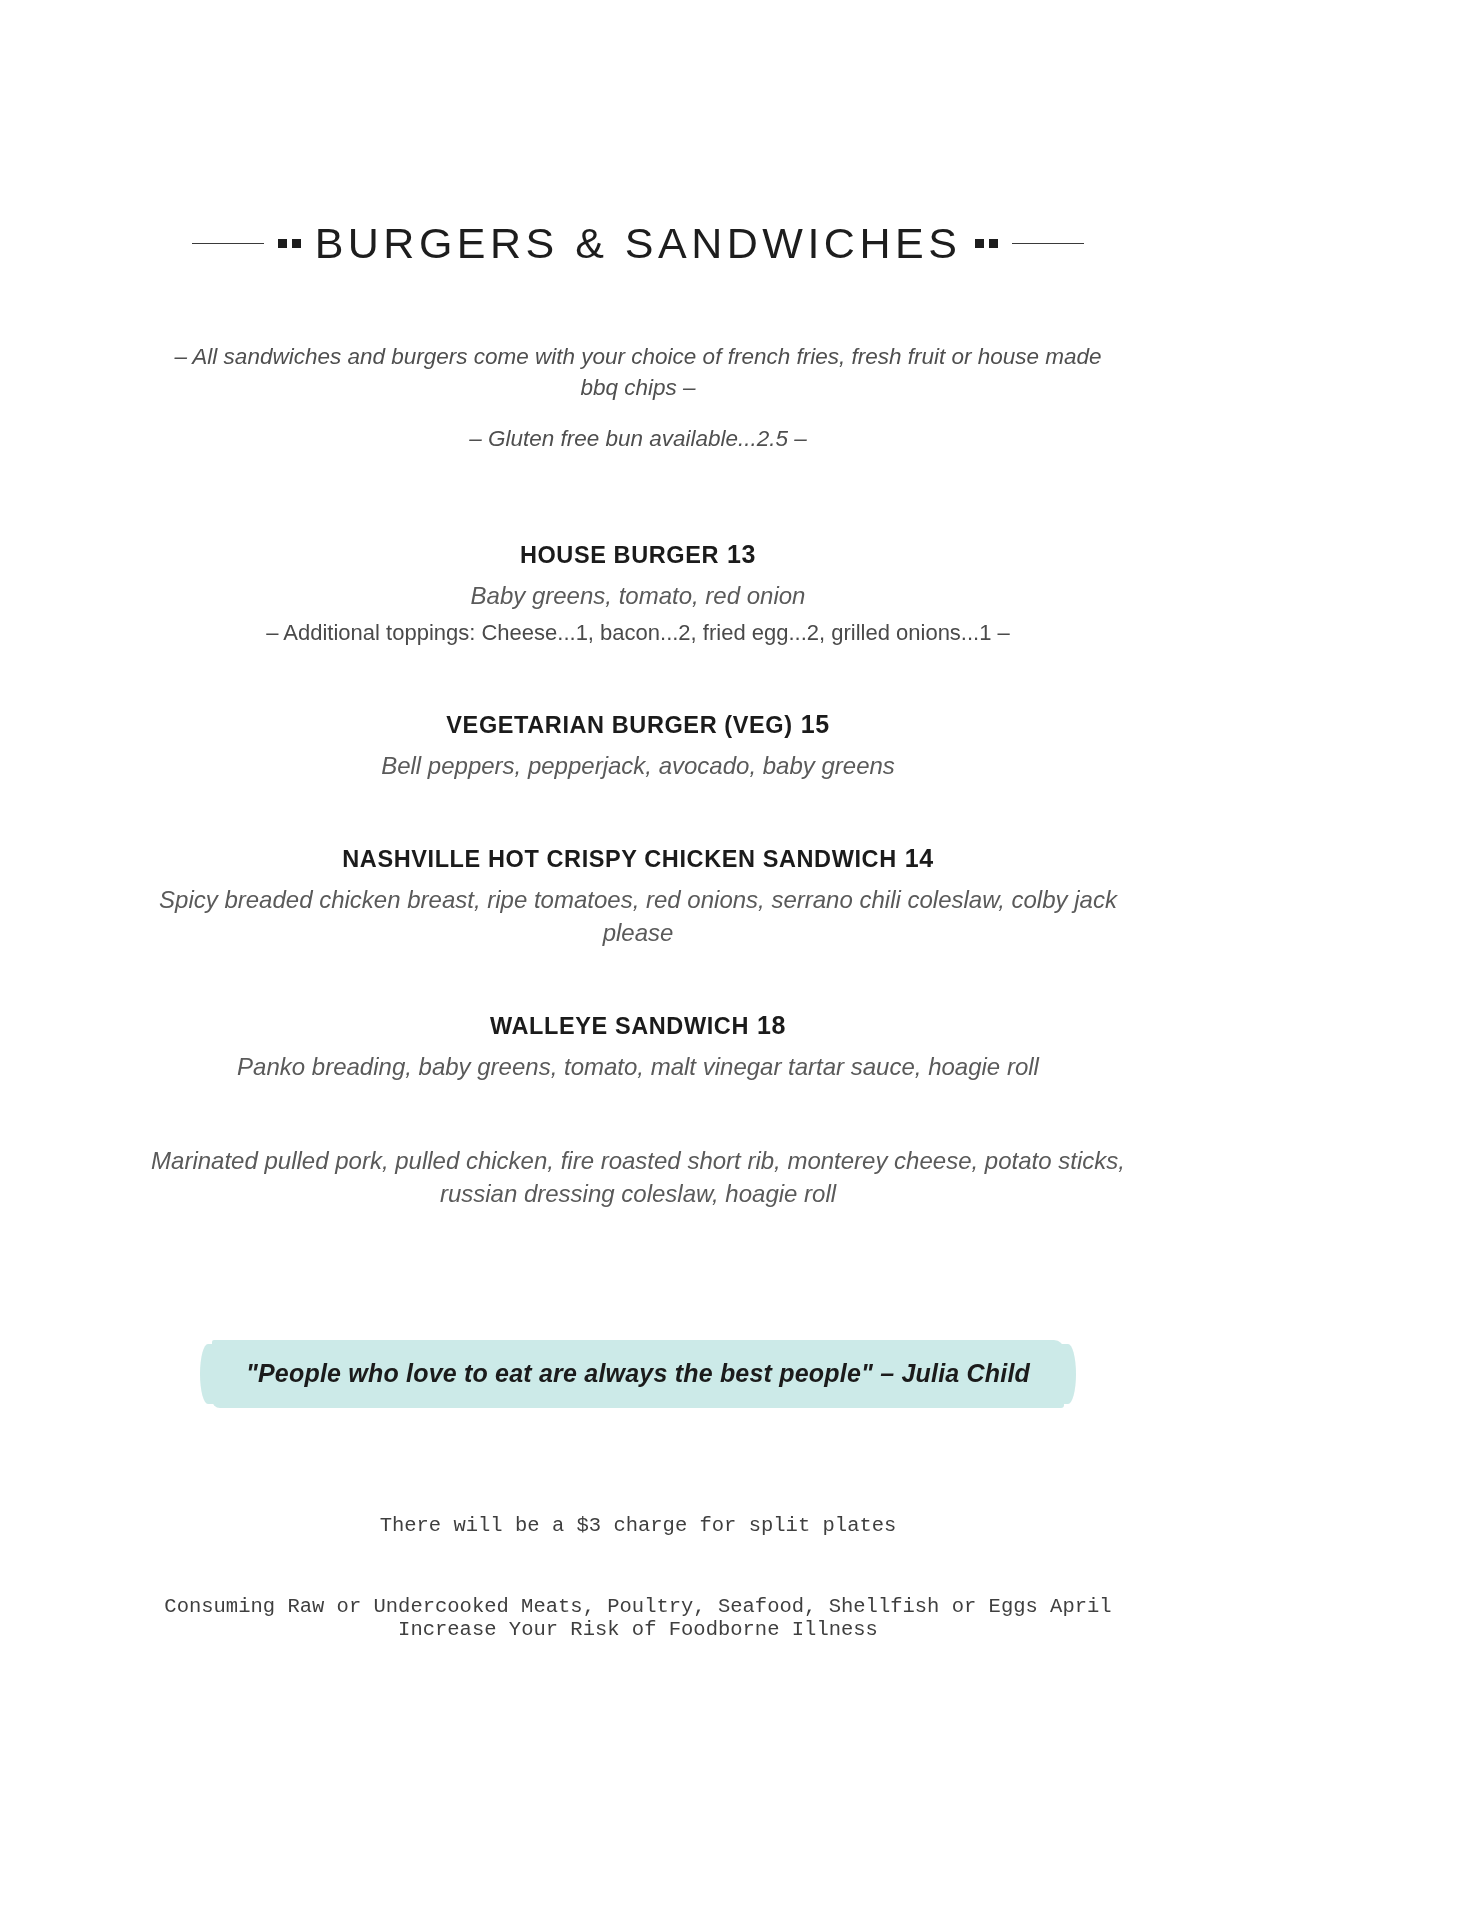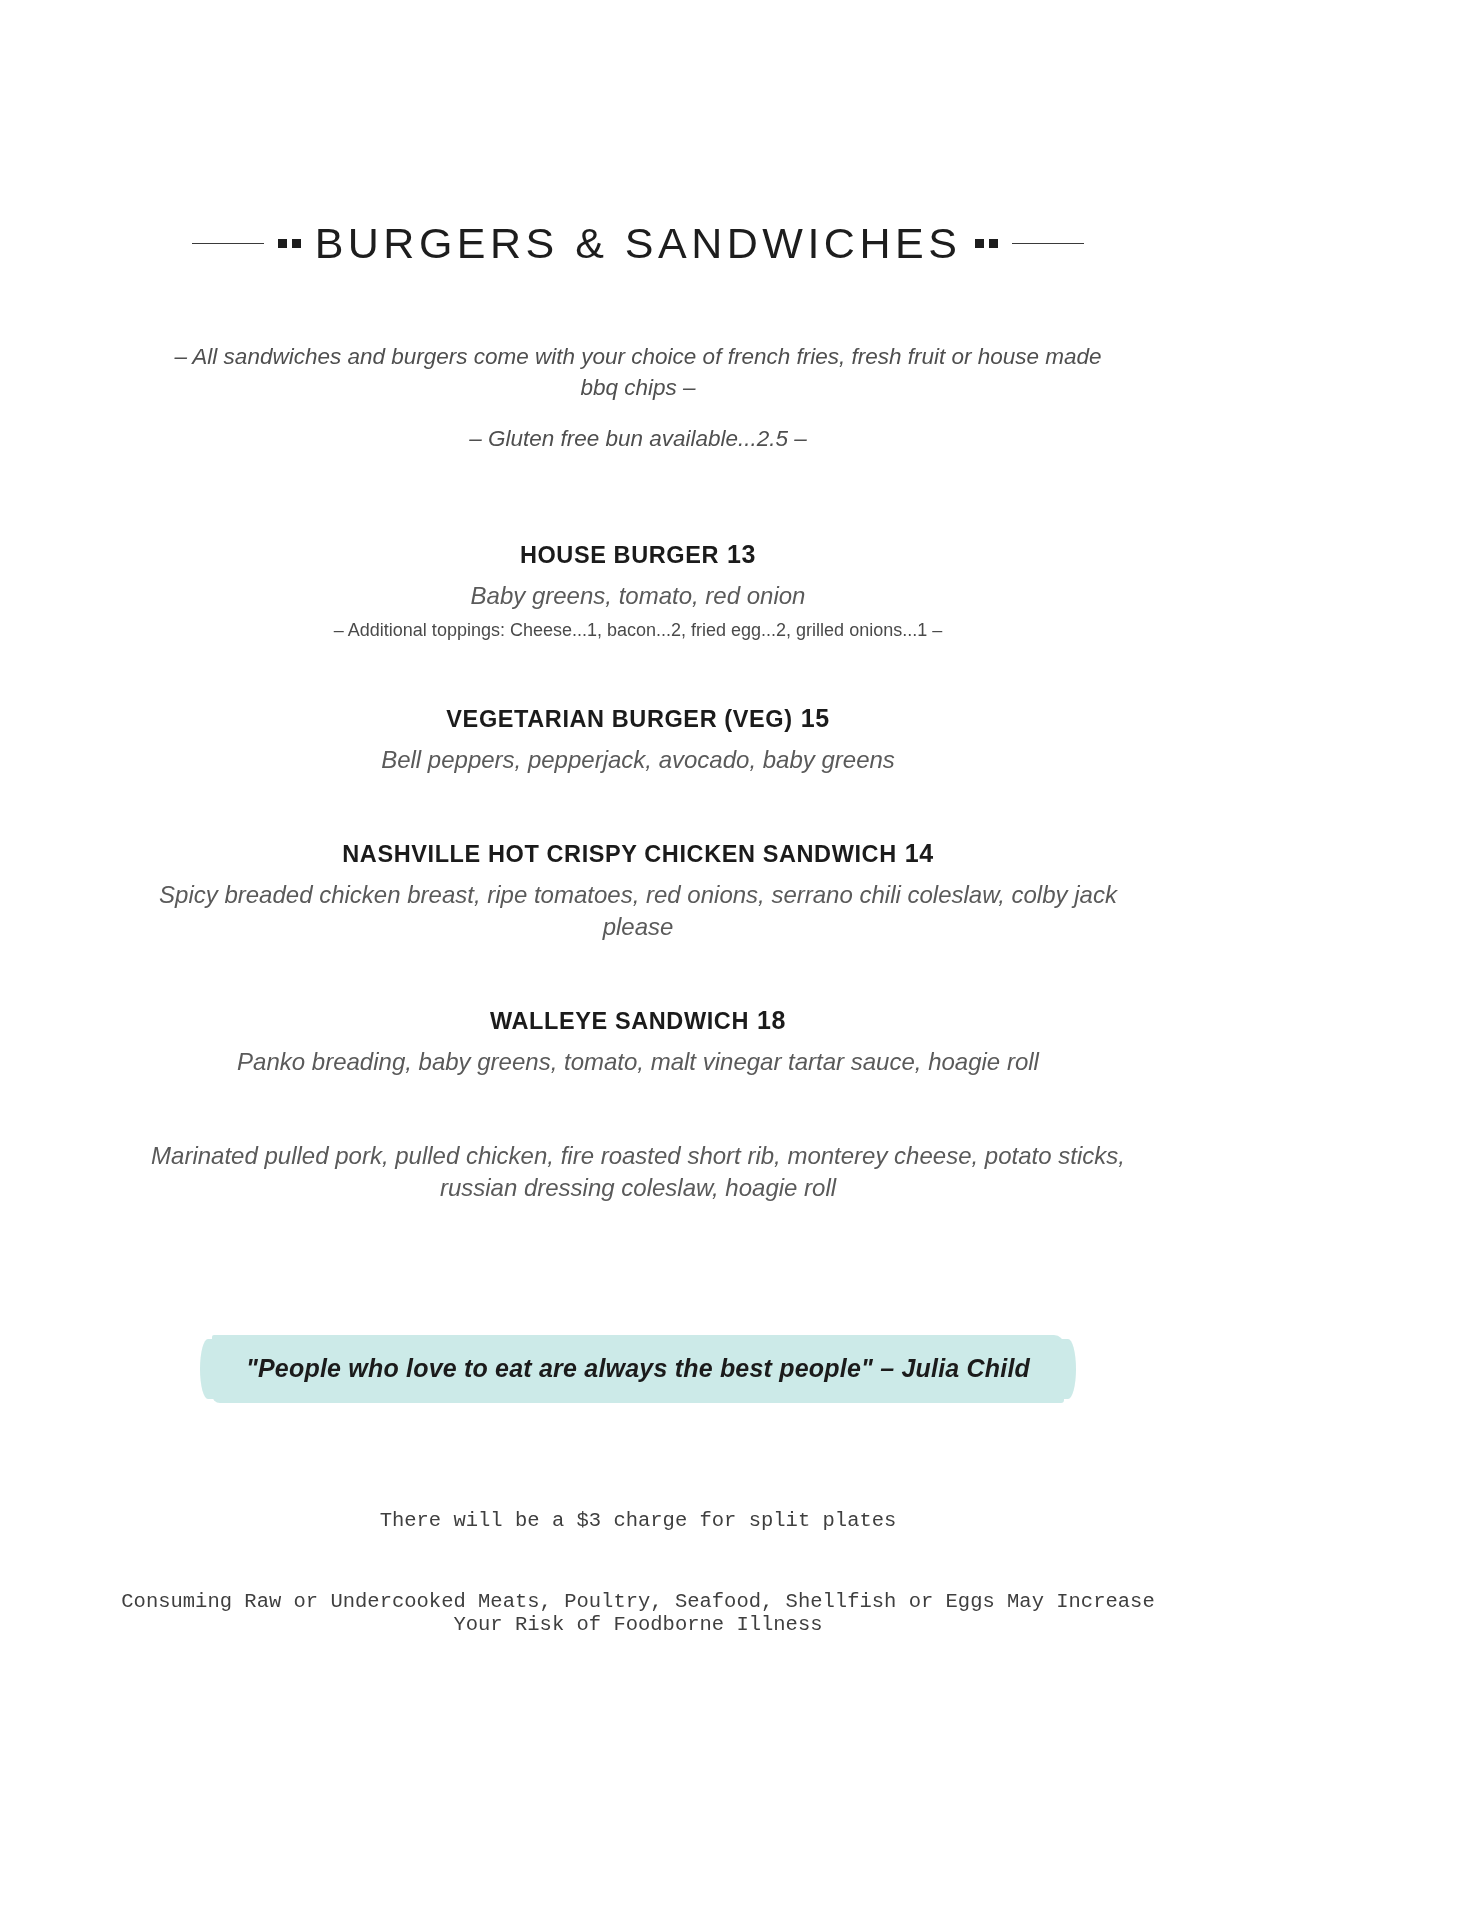--- a/index.html
+++ b/index.html
@@ -91,21 +91,21 @@
   }
   .item-desc {
     font-size: 24px;
     font-style: italic;
     color: #5a5a5a;
     line-height: 1.35;
     max-width: 1020px;
     margin: 0 auto;
   }
   .item-note {
-    font-size: 18px;
+    font-size: 22px;
     color: #4a4a4a;
     margin-top: 6px;
     line-height: 1.35;
   }
 
   
   .quote-wrap {
     margin-top: 130px;
     display: flex;
     justify-content: center;
@@ -223,16 +223,16 @@
 
   <div class="quote-wrap">
     <div class="quote">
       <span>"People who love to eat are always the best people"</span>
       <span class="author">– Julia Child</span>
     </div>
   </div>
 
   <div class="footer">
     <div class="footer-line split-note">There will be a $3 charge for split plates</div>
-    <div class="footer-line raw-note">Consuming Raw or Undercooked Meats, Poultry, Seafood, Shellfish or Eggs May Increase Your Risk of Foodborne Illness</div>
+    <div class="footer-line raw-note">Consuming Raw or Undercooked Meats, Poultry, Seafood, Shellfish or Eggs April Increase Your Risk of Foodborne Illness</div>
   </div>
 
 </div>
 
 </body></html>

